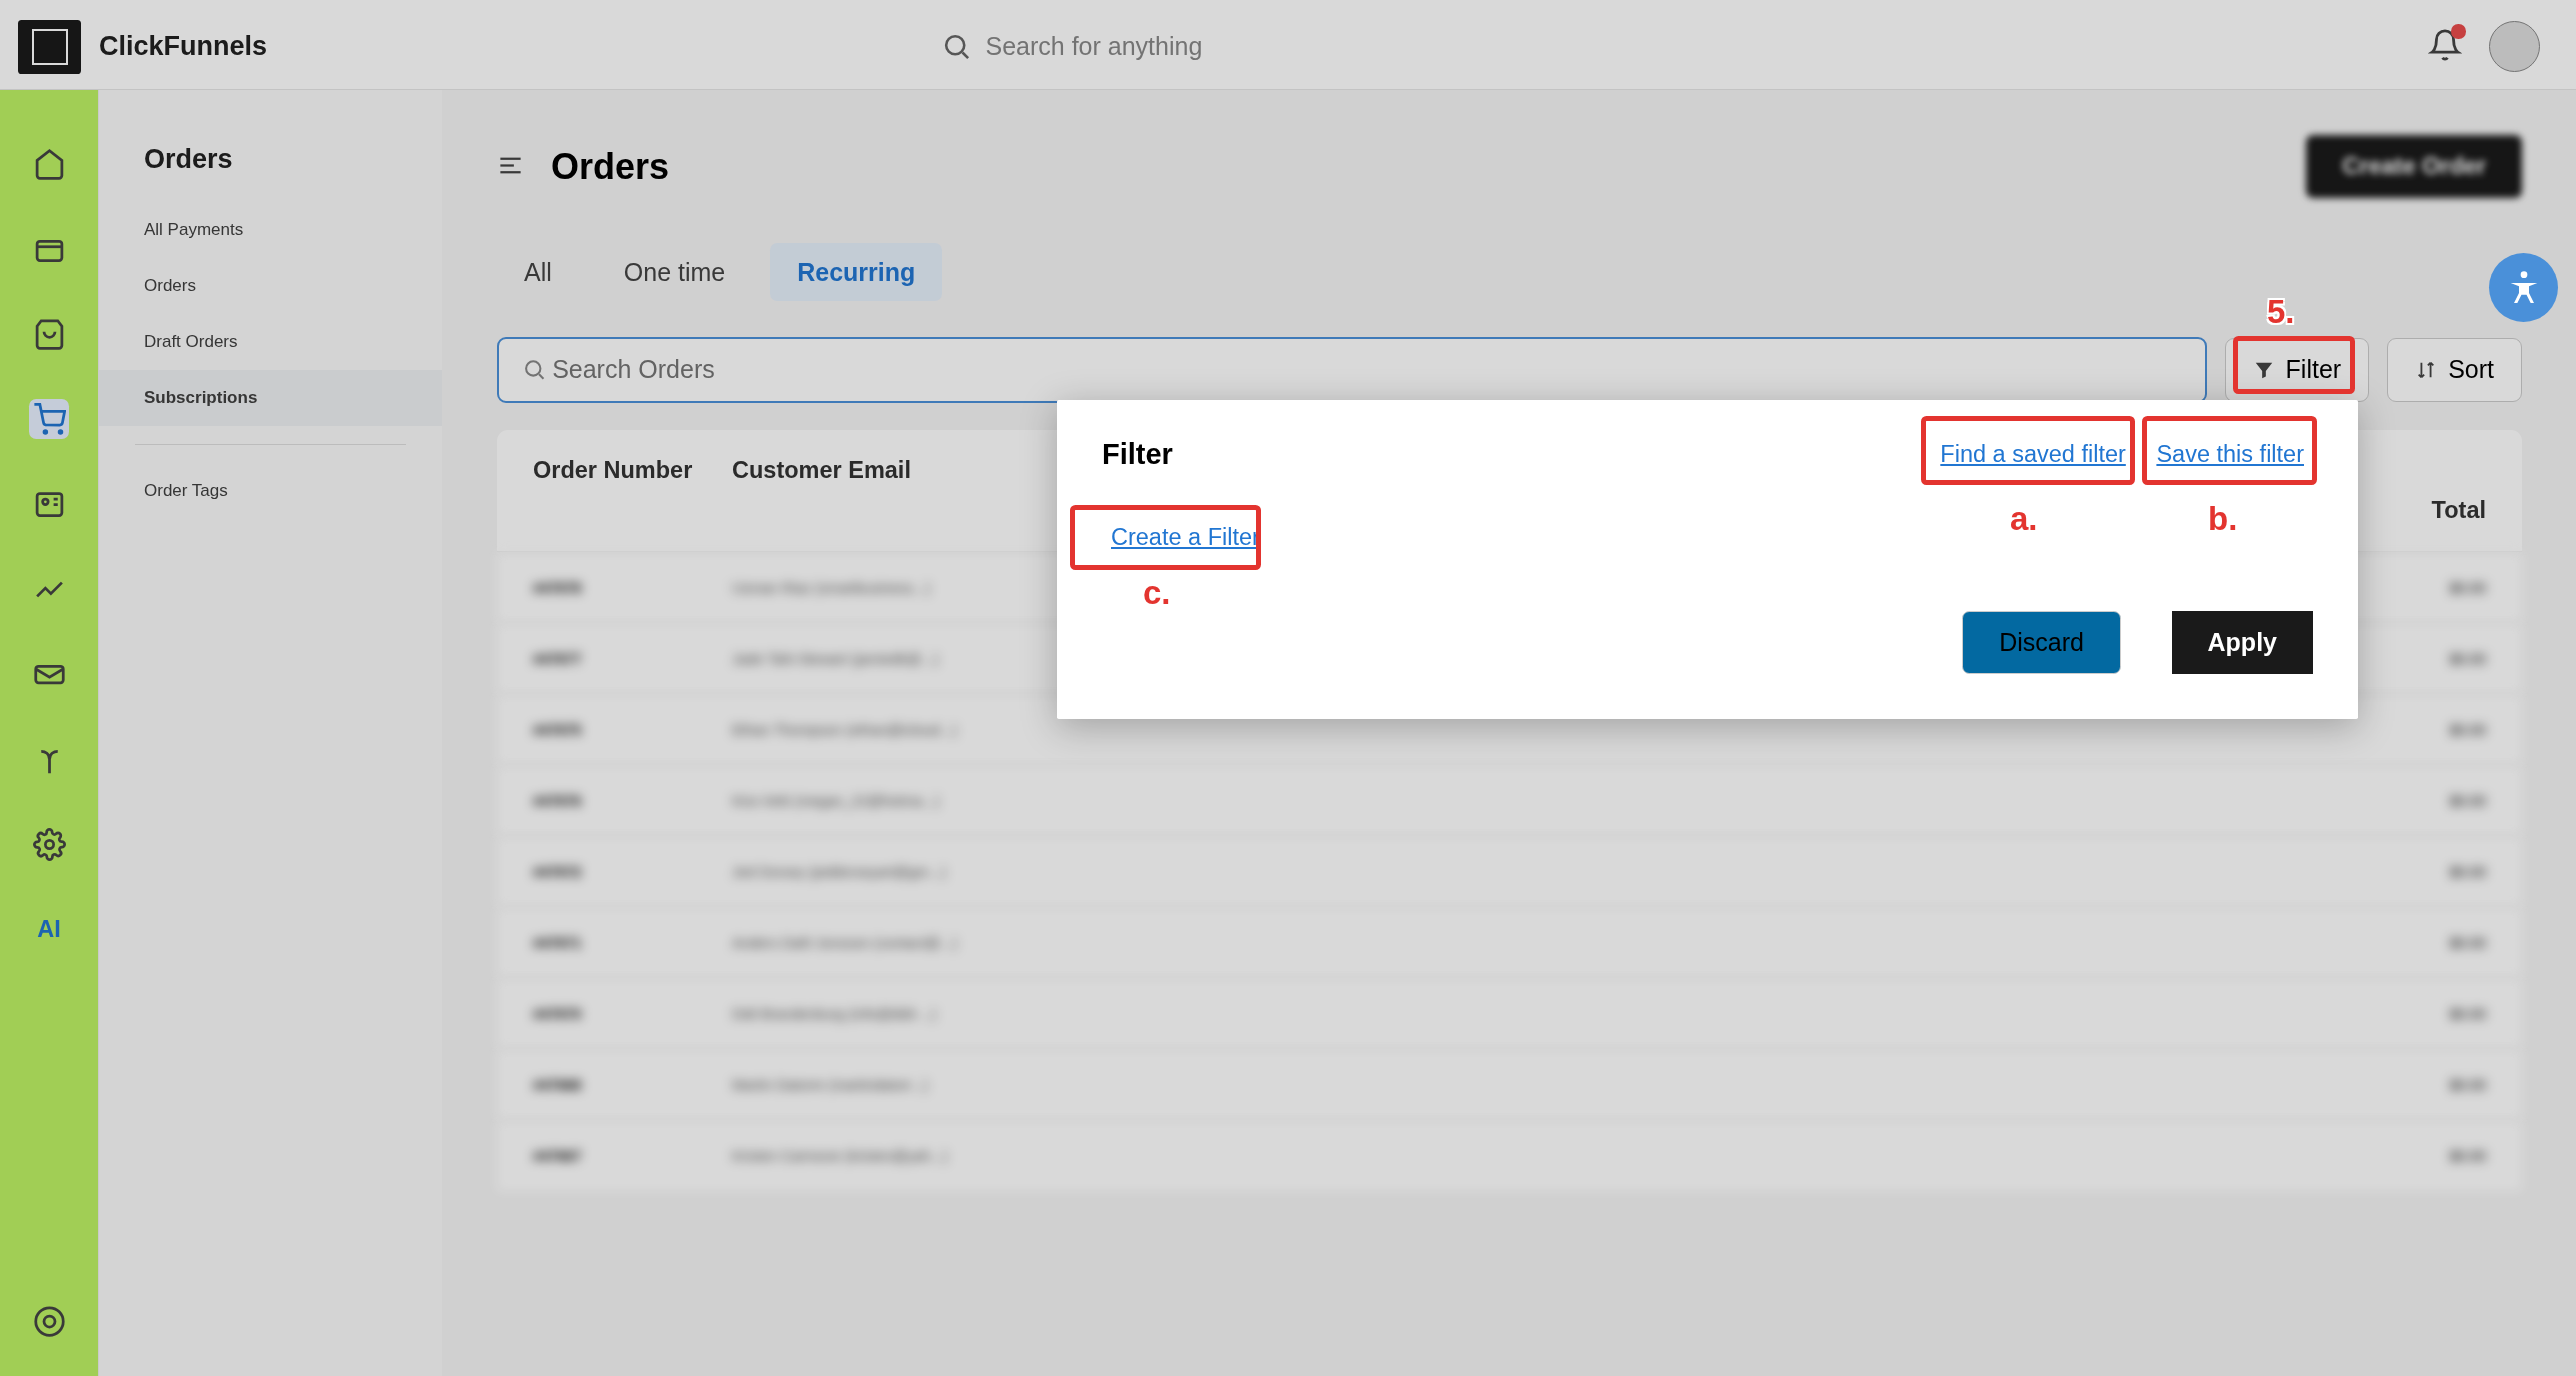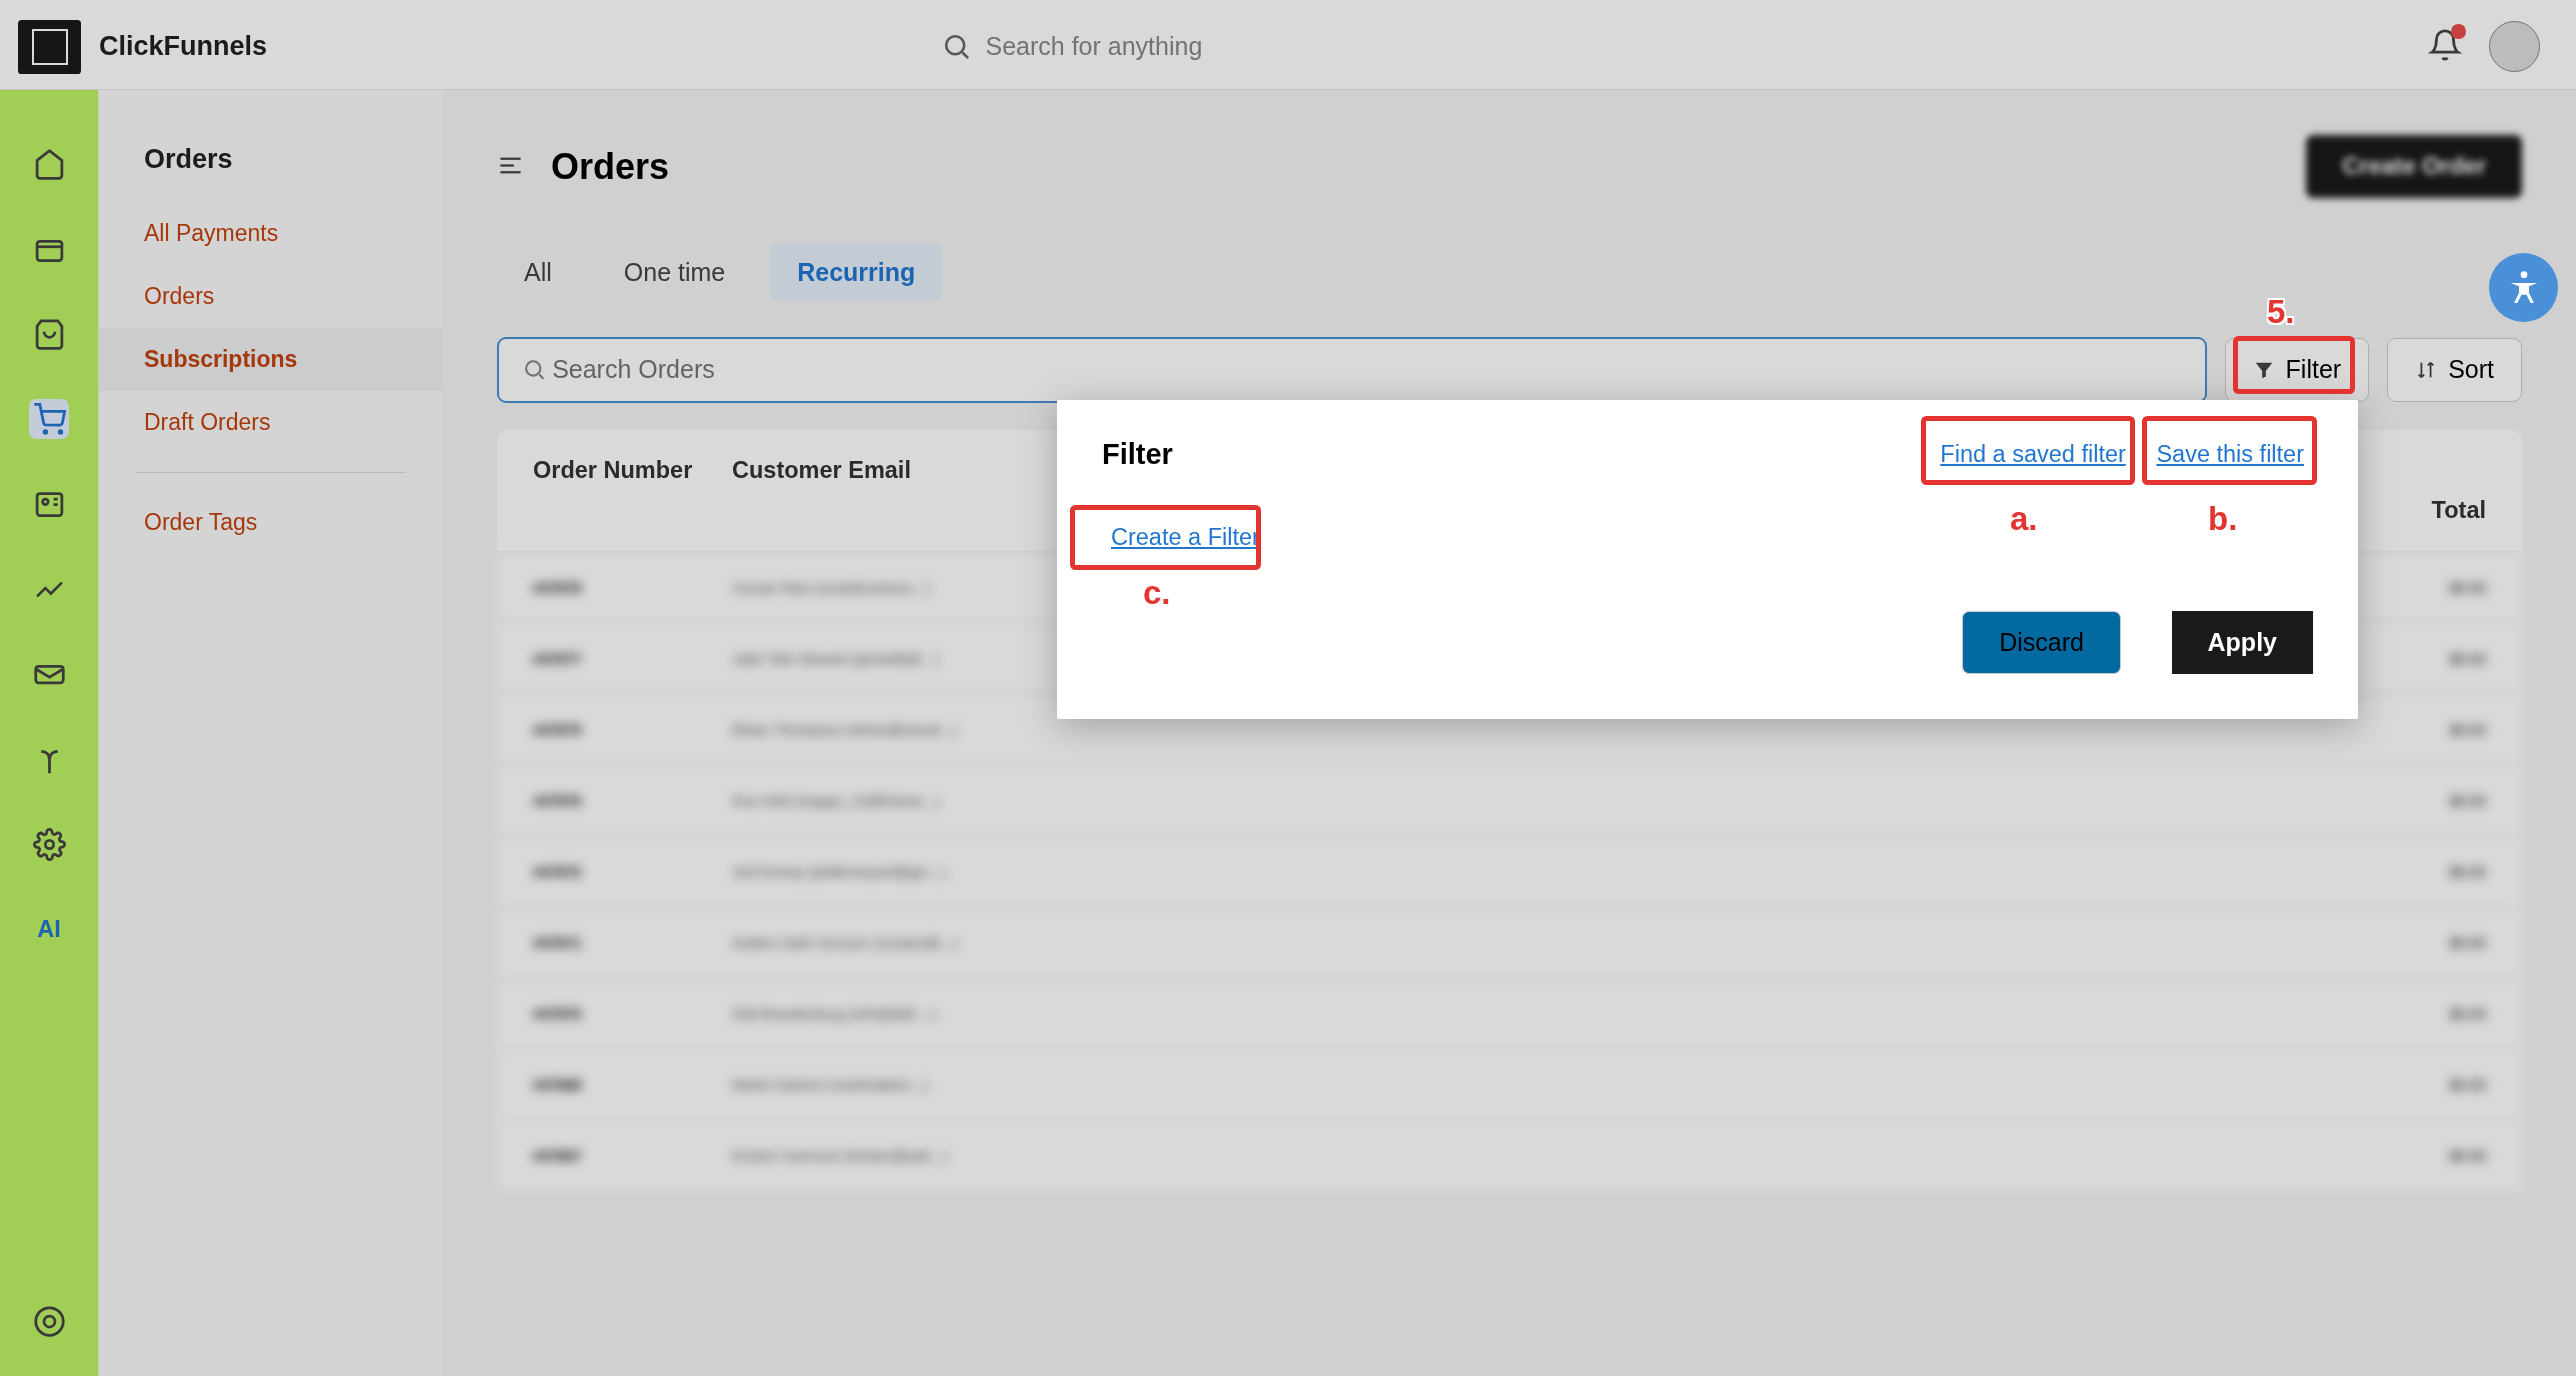--- a/index.html
+++ b/index.html
@@ -76,21 +76,21 @@
     
     .secondary-sidebar {
       position: absolute;
       left: 99px; top: 90px; bottom: 0;
       width: 343px;
       background: #fafafa;
       padding: 54px 0;
       z-index: 1;
     }
     .sb-heading { font-size: 27px; font-weight: 700; padding: 0 45px 27px; color: #222; }
-    .sb-item { padding: 18px 45px; font-size: 23px; color: #c2410c; cursor: pointer; }
+    .sb-item { padding: 18px 45px; font-size: 17px; color: #404040; cursor: pointer; }
     .sb-item.active { background: #eef0f3; font-weight: 700; }
     .sb-divider { height: 0.9px; background: #ddd; margin: 18px 36px; }
 
     
     .main {
       position: absolute;
       left: 443px; right: 0; top: 90px; bottom: 0;
       padding: 45px 54px;
       z-index: 1;
     }
@@ -311,22 +311,22 @@
           <circle cx="12" cy="12" r="4"></circle>
         </svg>
       </div>
   </div>
 </div>
 
 <div class="secondary-sidebar">
   <div class="sb-heading">Orders</div>
   <div class="sb-item">All Payments</div>
   <div class="sb-item">Orders</div>
+  <div class="sb-item">Draft Orders</div>
   <div class="sb-item active">Subscriptions</div>
-  <div class="sb-item">Draft Orders</div>
   <div class="sb-divider"></div>
   <div class="sb-item">Order Tags</div>
 </div>
 
 <div class="main">
   <div class="page-header">
     <div class="menu-icon-btn">
       <svg width="27" height="27" viewBox="0 0 24 24" fill="none" stroke="#444" stroke-width="2">
           <line x1="3" y1="6" x2="21" y2="6"></line>
           <line x1="3" y1="12" x2="15" y2="12"></line>

